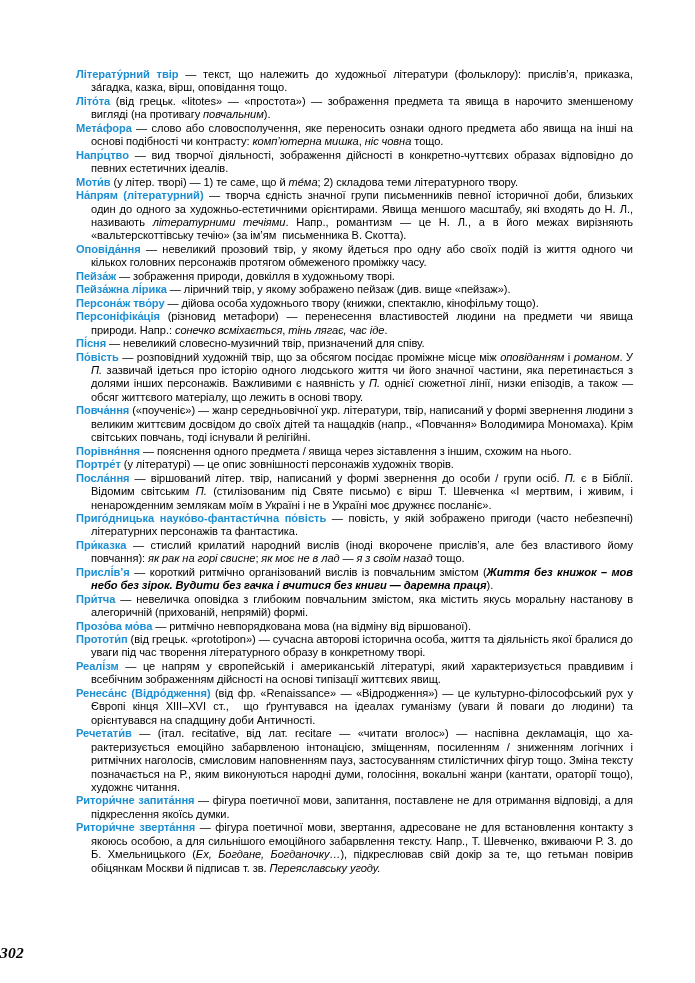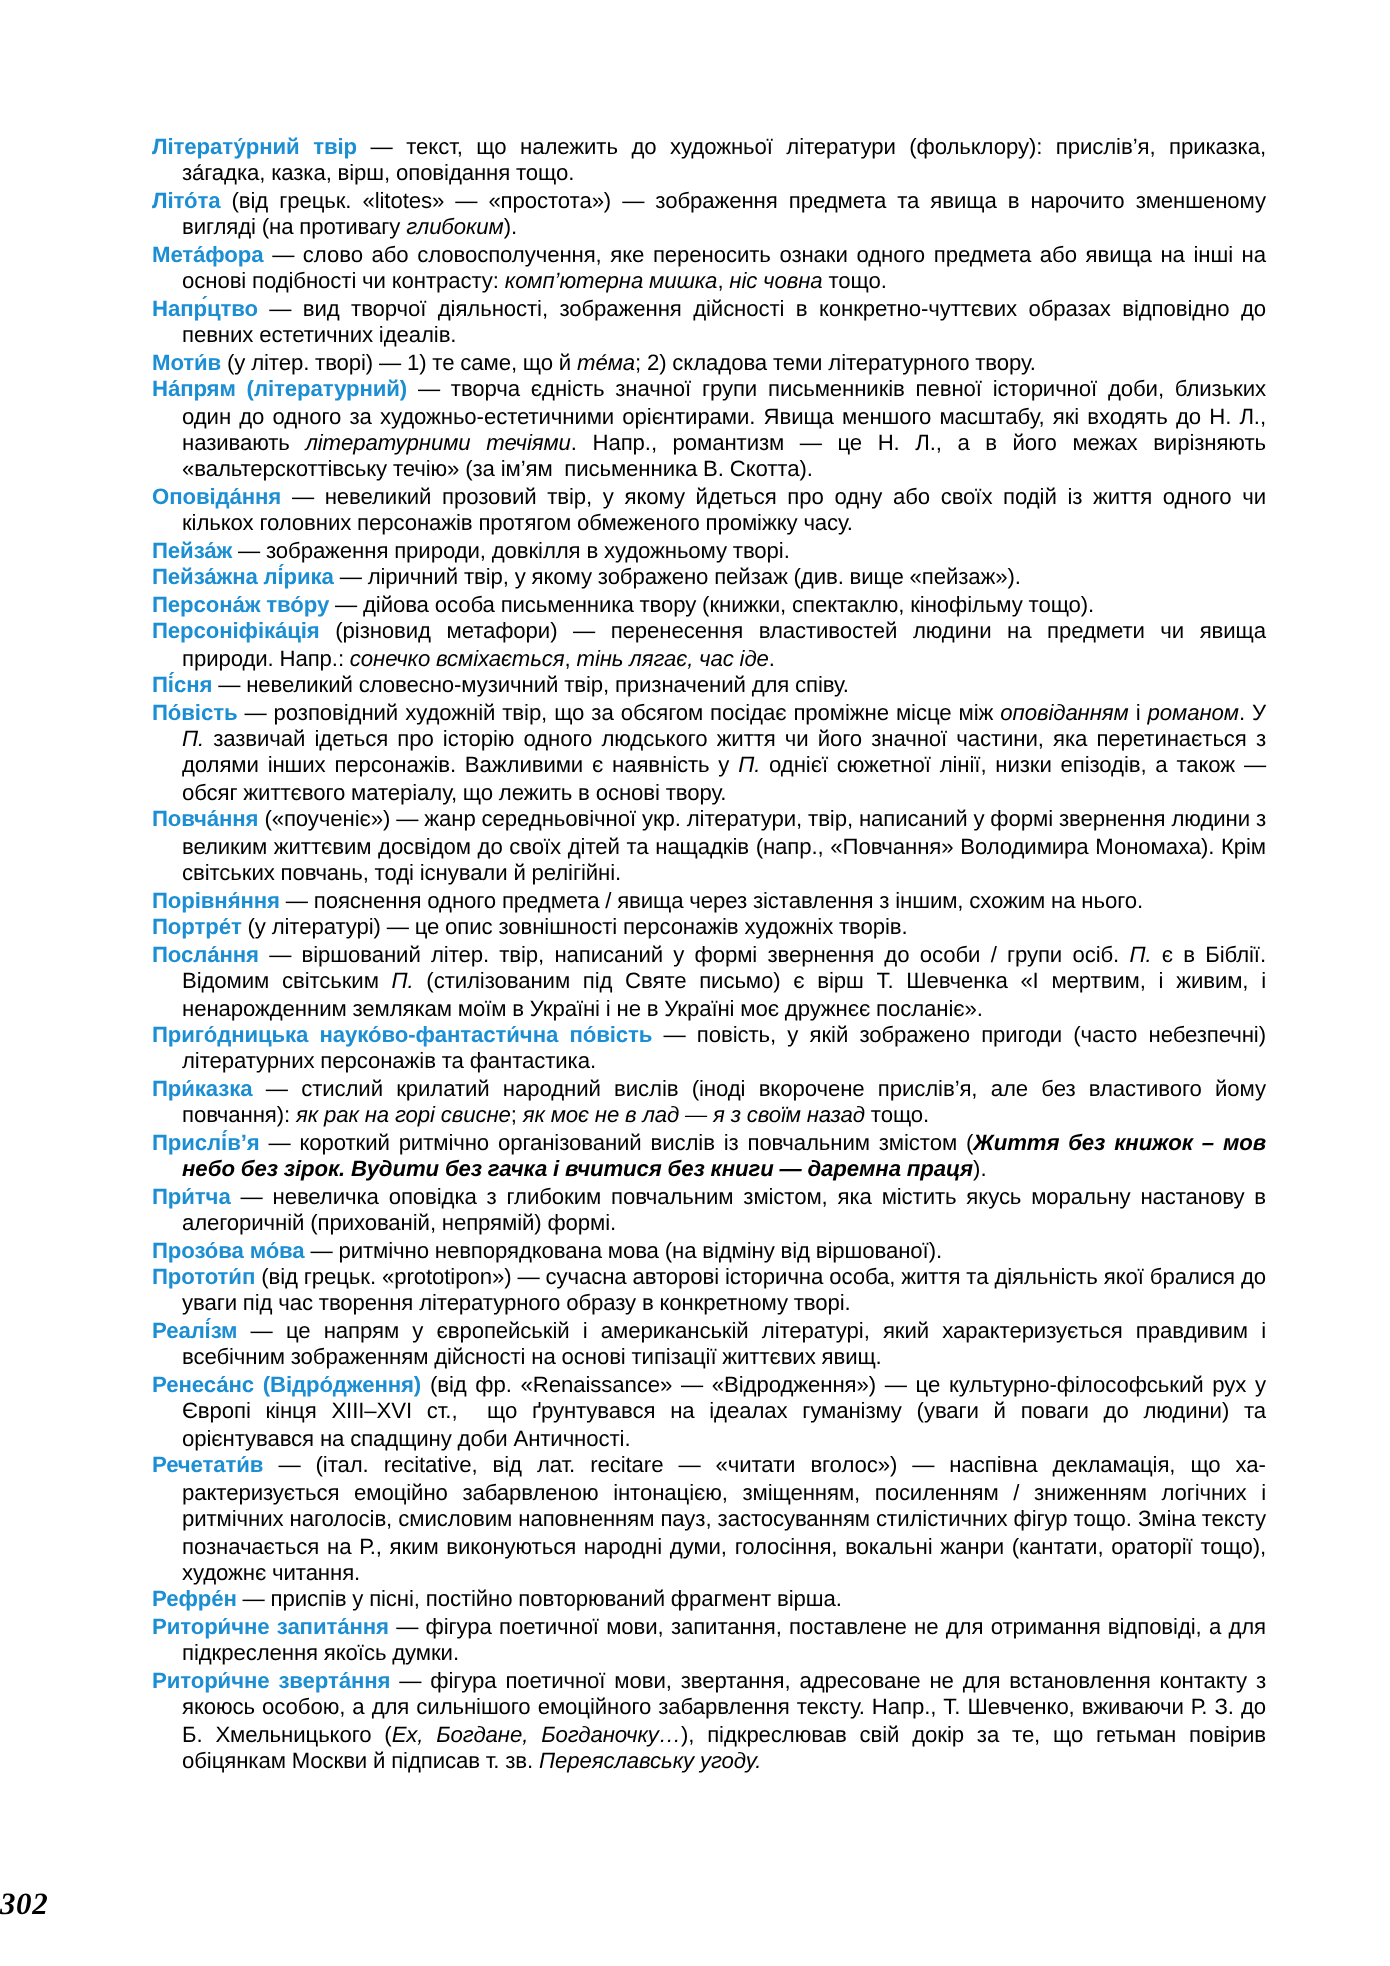--- a/index.html
+++ b/index.html
@@ -67,37 +67,37 @@
 </style>
 </head>
 <body>
 
 <div id="page">
 
   <div class="entries">
 
     <p class="entry"><span class="term">Літерату́рний твір</span><span> — текст, що належить до художньої літератури (фольклору): прислів’я, при­казка, за́гадка, казка, вірш, оповідання тощо.</span></p>
 
-    <p class="entry"><span class="term">Літо́та</span><span> (від грецьк. «litotes» — «простота») — зображення предмета та явища в нарочито змен­шеному вигляді (на противагу <span class="it">глибоким</span>).</span></p>
+    <p class="entry"><span class="term">Літо́та</span><span> (від грецьк. «litotes» — «простота») — зображення предмета та явища в нарочито змен­шеному вигляді (на противагу <span class="it">повчальним</span>).</span></p>
 
     <p class="entry"><span class="term">Мета́фора</span><span> — слово або словосполучення, яке переносить ознаки одного предмета або явища на інші на основі подібності чи контрасту: <span class="it">комп’ютерна мишка</span>, <span class="it">ніс човна</span> тощо.</span></p>
 
     <p class="entry"><span class="term">Напр́цтво</span><span> — вид творчої діяльності, зображення дійсності в конкретно-чуттєвих образах відпо­відно до певних естетичних ідеалів.</span></p>
 
     <p class="entry"><span class="term">Моти́в</span><span> (у літер. творі) — 1) те саме, що й <span class="it">те́ма</span>; 2) складова теми літературного твору.</span></p>
 
     <p class="entry"><span class="term">На́прям (літературний)</span><span> — творча єдність значної групи письменників певної історичної доби, бли­зьких один до одного за художньо-естетичними орієнтирами. Явища меншого масштабу, які входять до Н. Л., називають <span class="it">літературними течіями</span>. Напр., романтизм — це Н. Л., а в його межах вирізняють «вальтерскоттівську течію» (за ім’ям&nbsp; письменника В. Скотта).</span></p>
 
     <p class="entry"><span class="term">Оповіда́ння</span><span> — невеликий прозовий твір, у якому йдеться про одну або своїх подій із життя од­ного чи кількох головних персонажів протягом обмеженого проміжку часу.</span></p>
 
     <p class="entry"><span class="term">Пейза́ж</span><span> — зображення природи, довкілля в художньому творі.</span></p>
 
     <p class="entry"><span class="term">Пейза́жна лі́рика</span><span> — ліричний твір, у якому зображено пейзаж (див. вище «пейзаж»).</span></p>
 
-    <p class="entry"><span class="term">Персона́ж тво́ру</span><span> — дійова особа письменника твору (книжки, спектаклю, кінофільму тощо).</span></p>
+    <p class="entry"><span class="term">Персона́ж тво́ру</span><span> — дійова особа художнього твору (книжки, спектаклю, кінофільму тощо).</span></p>
 
     <p class="entry"><span class="term">Персоніфіка́ція</span><span> (різновид метафори) — перенесення властивостей людини на предмети чи явища природи. Напр.: <span class="it">сонечко всміхається</span>, <span class="it">тінь лягає, час іде</span>.</span></p>
 
     <p class="entry"><span class="term">Пі́сня</span><span> — невеликий словесно-музичний твір, призначений для співу.</span></p>
 
     <p class="entry"><span class="term">По́вість</span><span> — розповідний художній твір, що за обсягом посідає проміжне місце між <span class="it">оповіданням</span> і <span class="it">романом</span>. У <span class="it">П.</span> зазвичай ідеться про історію одного людського життя чи його значної частини, яка перетинається з долями інших персонажів. Важливими є наявність у <span class="it">П.</span> однієї сюжетної лінії, низки епізодів, а також — обсяг життєвого матеріалу, що лежить в основі твору.</span></p>
 
     <p class="entry"><span class="term">Повча́ння</span><span> («поученіє») — жанр середньовічної укр. літератури, твір, написаний у формі звер­нення людини з великим життєвим досвідом до своїх дітей та нащадків (напр., «Повчання» Володимира Мономаха). Крім світських повчань, тоді існували й релігійні.</span></p>
 
     <p class="entry"><span class="term">Порівня́ння</span><span> — пояснення одного предмета / явища через зіставлення з іншим, схожим на нього.</span></p>
@@ -117,21 +117,20 @@
     <p class="entry"><span class="term">Прозо́ва мо́ва</span><span> — ритмічно невпорядкована мова (на відміну від віршованої).</span></p>
 
     <p class="entry"><span class="term">Прототи́п</span><span> (від грецьк. «prototipon») — сучасна авторові історична особа, життя та діяльність якої бралися до уваги під час творення літературного образу в конкретному творі.</span></p>
 
     <p class="entry"><span class="term">Реалі́зм</span><span> — це напрям у європейській і американській літературі, який характеризується правди­вим і всебічним зображенням дійсності на основі типізації життєвих явищ.</span></p>
 
     <p class="entry"><span class="term">Ренеса́нс (Відро́дження)</span><span> (від фр. «Renaissance» — «Відродження») — це культурно-філософ­ський рух у Європі кінця XIII–XVI ст.,&nbsp; що ґрунтувався на ідеалах гуманізму (уваги й поваги до людини) та орієнтувався на спадщину доби Античності.</span></p>
 
     <p class="entry"><span class="term">Речетати́в</span><span> — (італ. recitative, від лат. recitare — «читати вголос») — наспівна декламація, що ха­рактеризується емоційно забарвленою інтонацією, зміщенням, посиленням / зниженням логічних і ритмічних наголосів, смисловим наповненням пауз, застосуванням стилістичних фігур тощо. Зміна тексту позначається на Р., яким виконуються народні думи, голосіння, вокальні жанри (кантати, ораторії тощо), художнє читання.</span></p>
 
-    <p class="entry"><span class="term">Рефре́н</span><span> — приспів у пісні, постійно повторюваний фрагмент вірша.</span></p>
 
 
     <p class="entry"><span class="term">Ритори́чне запита́ння</span><span> — фігура поетичної мови, запитання, поставлене не для отримання від­повіді, а для підкреслення якоїсь думки.</span></p>
 
     <p class="entry"><span class="term">Ритори́чне зверта́ння</span><span> — фігура поетичної мови, звертання, адресоване не для встановлення контакту з якоюсь особою, а для сильнішого емоційного забарвлення тексту. Напр., Т. Шев­ченко, вживаючи Р. З. до Б. Хмельницького (<span class="it">Ех, Богдане, Богданочку…</span>), підкреслював свій докір за те, що гетьман повірив обіцянкам Москви й підписав т. зв. <span class="it">Переяславську угоду.</span></span></p>
 
   </div>
 
   <div id="page-number">302</div>
 

